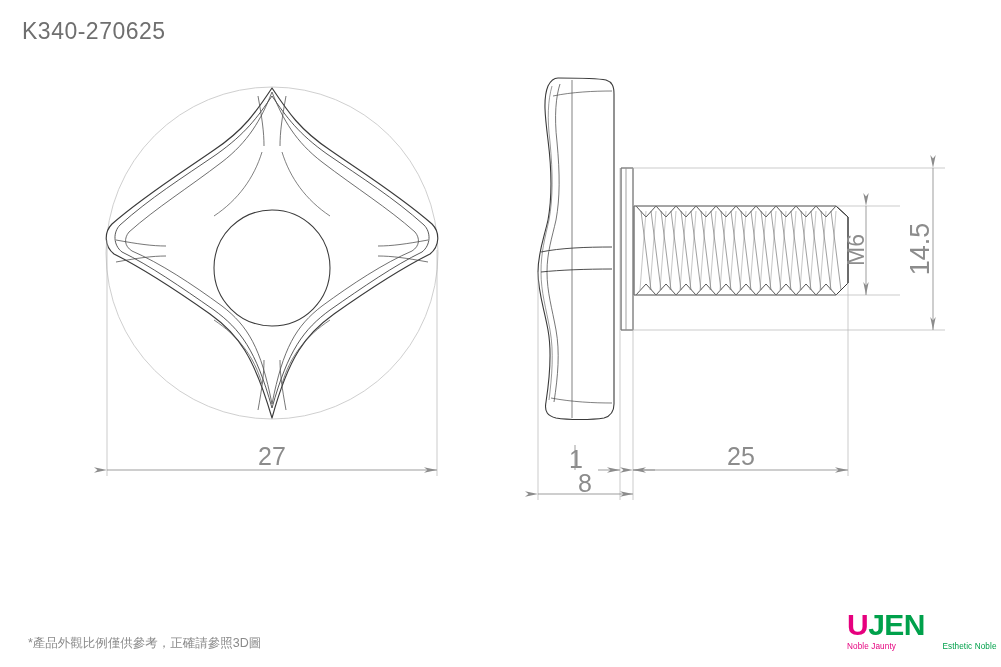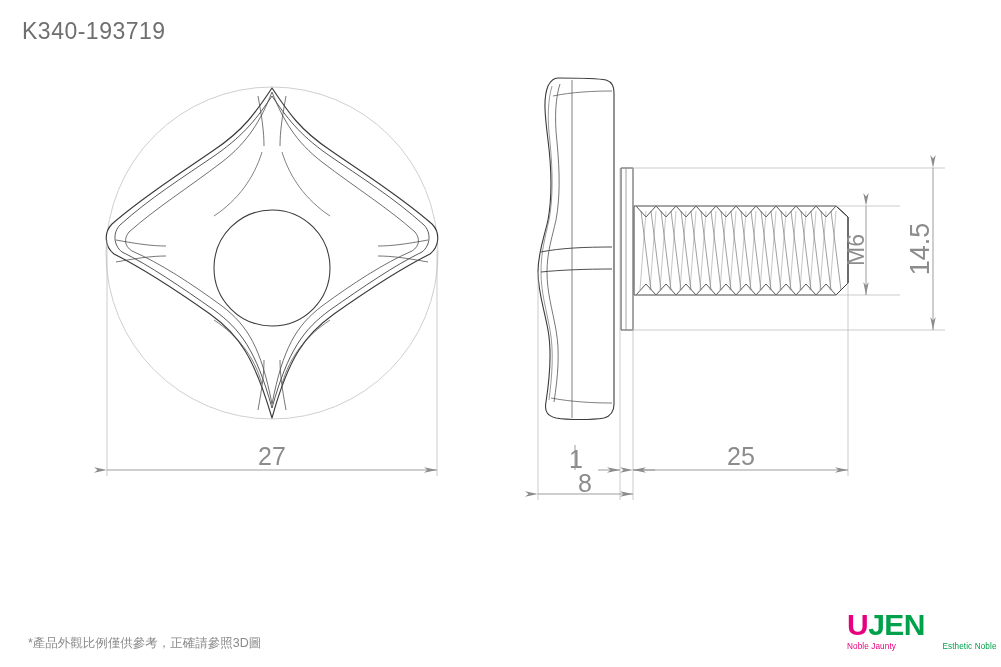--- a/index.html
+++ b/index.html
@@ -43,21 +43,21 @@
     font-family:"Liberation Sans","DejaVu Sans",sans-serif;
   }
   .logo .tag-a{color:#e6007e;}
   .logo .tag-b{color:#00a14b;padding-left:44px;}
 </style>
 </head>
 <body>
 
 <div class="sheet">
 
-  <div class="part-number">K340-193719</div>
+  <div class="part-number">K340-270625</div>
 
   <div class="drawing-area">
     <svg class="cad" width="1001" height="667" viewBox="0 0 1001 667">
       <defs>
         <marker id="arrL" markerWidth="14" markerHeight="8" refX="13" refY="4" orient="auto" markerUnits="userSpaceOnUse">
           <path d="M13,4 L0,1.3 L3.5,4 L0,6.7 Z" fill="#8c8c8c"></path>
         </marker>
         <marker id="arrR" markerWidth="14" markerHeight="8" refX="13" refY="4" orient="auto" markerUnits="userSpaceOnUse">
           <path d="M13,4 L0,1.3 L3.5,4 L0,6.7 Z" fill="#8c8c8c"></path>
         </marker>

